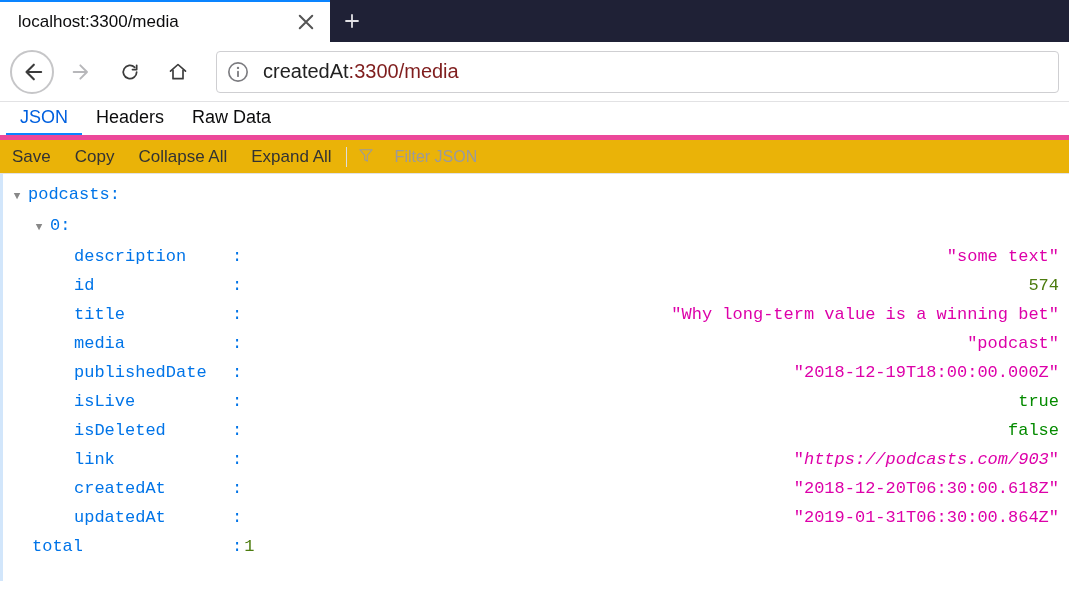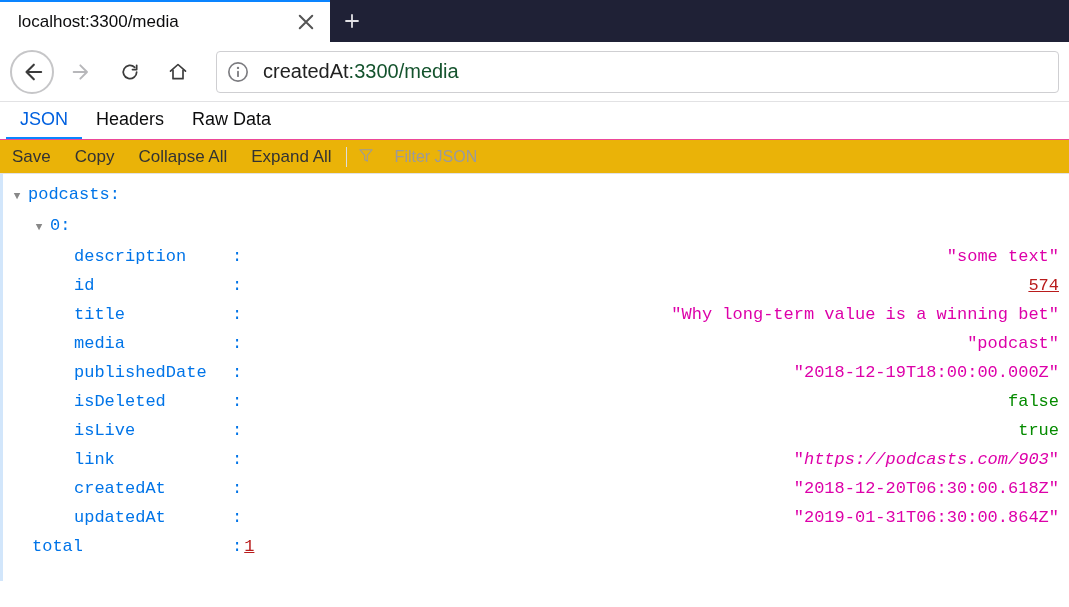--- a/index.html
+++ b/index.html
@@ -51,26 +51,26 @@
   .urlbar {
     flex: 1; display: flex; align-items: center;
     height: 42px; border: 1px solid #cfcfd2; border-radius: 4px;
     padding: 0 10px; margin-left: 10px; font-size: 20px;
     background: #fff;
   }
   .urlbar .info-icon {
     width: 22px; height: 22px; margin-right: 14px; color: #7c7c80;
   }
   .urlbar .url-text { color: #222; }
-  .urlbar .url-path { color: #14532d; }
+  .urlbar .url-path { color: #7f1d1d; }
 
   
   .view-tabs {
     display: flex; align-items: center;
-    height: 38px; border-bottom: 1px solid #ec4899;
+    height: 38px; border-bottom: 5px solid #ec4899;
     padding-left: 6px;
   }
   .view-tab {
     padding: 0 14px; height: 100%; display: flex; align-items: center;
     font-size: 18px; color: #0c0c0d; cursor: pointer;
     border-bottom: 2px solid transparent;
   }
   .view-tab.active { color: #0060df; border-bottom-color: #0a84ff; }
 
   
@@ -103,21 +103,21 @@
   .caret {
     width: 14px; display: inline-flex; justify-content: center; align-items: center;
     color: #888; font-size: 11px; margin-right: 4px; cursor: pointer;
   }
   .caret.expanded::before { content: "▼"; }
   .key { color: #0074e8; }
   .colon { color: #0074e8; margin-right: 2px; }
   .string { color: #dd00a9; }
   .link-val { color: #dd00a9; font-style: italic; }
   .link-val .q { font-style: normal; }
-  .number { color: #b91c1c; text-decoration: underline; }
+  .number { color: #4d7c0f; }
   .bool { color: #058b00; }
   .indent-1 { padding-left: 22px; }
   .indent-2 { padding-left: 64px; justify-content: space-between; }
   .kv-gap .key { display: inline-block; min-width: 158px; }
 
   
   .json-tree::before {
     content: ""; position: absolute; left: 0; top: 0; bottom: 0;
     width: 3px; background: #d2e6fb;
   }
@@ -229,26 +229,26 @@
   </div>
   <div class="row indent-2 kv-gap">
     <span><span class="key">media</span><span class="colon">:</span></span>
     <span class="string">"podcast"</span>
   </div>
   <div class="row indent-2 kv-gap">
     <span><span class="key">publishedDate</span><span class="colon">:</span></span>
     <span class="string">"2018-12-19T18:00:00.000Z"</span>
   </div>
   <div class="row indent-2 kv-gap">
+    <span><span class="key">isLive</span><span class="colon">:</span></span>
+    <span class="bool">true</span>
+  </div>
+  <div class="row indent-2 kv-gap">
     <span><span class="key">isDeleted</span><span class="colon">:</span></span>
     <span class="bool">false</span>
-  </div>
-  <div class="row indent-2 kv-gap">
-    <span><span class="key">isLive</span><span class="colon">:</span></span>
-    <span class="bool">true</span>
   </div>
   <div class="row indent-2 kv-gap">
     <span><span class="key">link</span><span class="colon">:</span></span>
     <span class="link-val"><span class="q">"</span><span>https://podcasts.com/903</span><span class="q">"</span></span>
   </div>
   <div class="row indent-2 kv-gap">
     <span><span class="key">createdAt</span><span class="colon">:</span></span>
     <span class="string">"2018-12-20T06:30:00.618Z"</span>
   </div>
   <div class="row indent-2 kv-gap">

